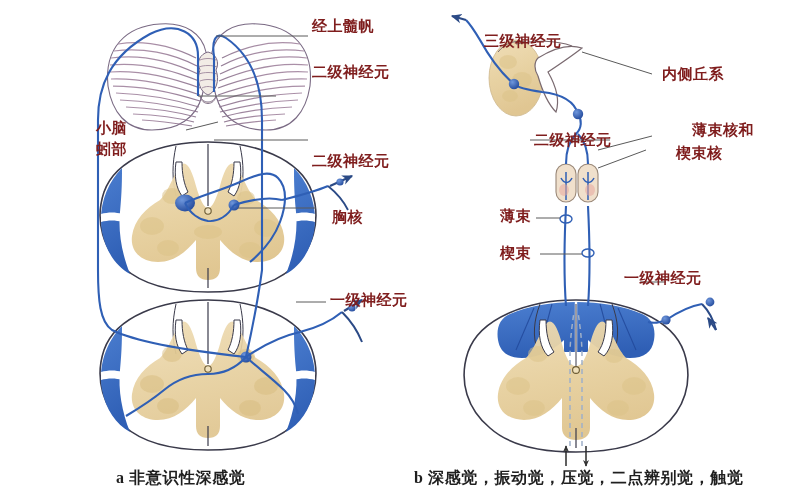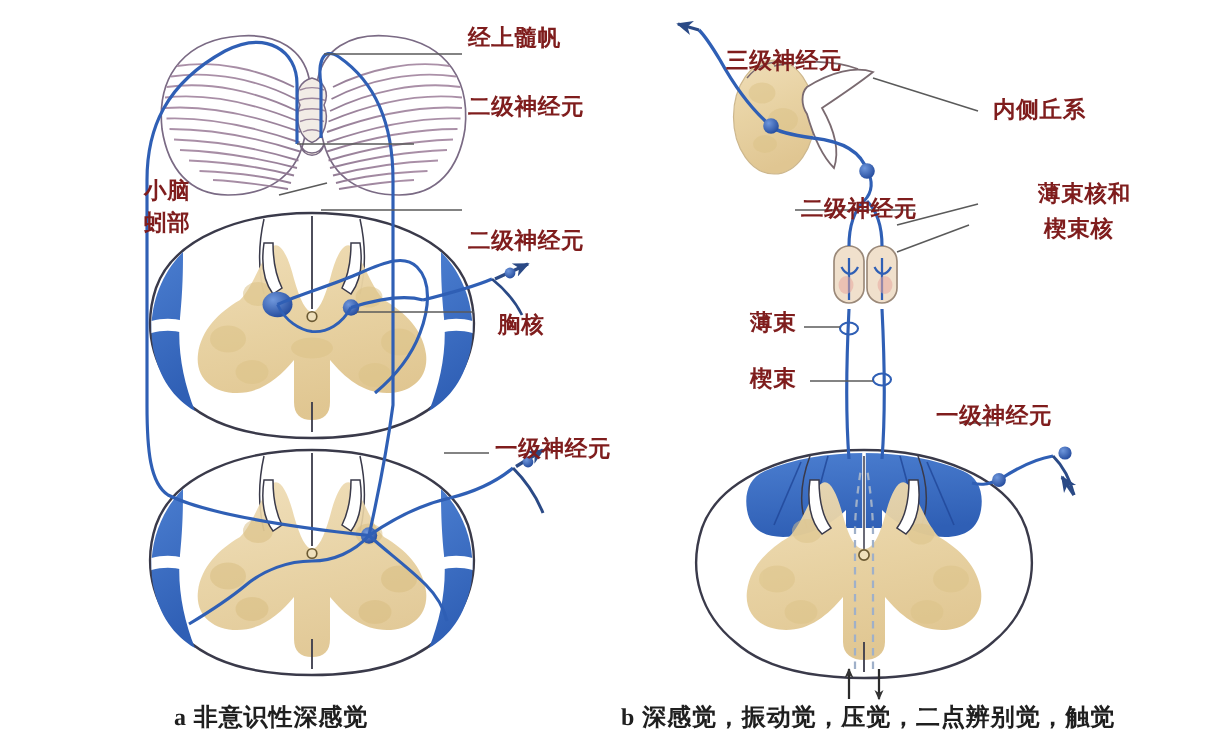--- a/index.html
+++ b/index.html
@@ -444,21 +444,21 @@
 
   <div class="lbl" style="left:332px;top:207px;">胸核</div>
 
   <div class="lbl" style="left:330px;top:290px;">一级神经元</div>
 
   <div class="lbl" style="left:484px;top:16px;margin-top:15px;">三级神经元</div>
 
   <div class="lbl" style="left:662px;top:64px;">内侧丘系</div>
 
   <div class="lbl" style="left:662px;top:120px;margin-left:30px;">薄束核和</div>
-  <div class="lbl" style="left:676px;top:143px;margin-left:20px;">楔束核</div>
+  <div class="lbl" style="left:676px;top:143px;">楔束核</div>
 
   <div class="lbl" style="left:534px;top:130px;">二级神经元</div>
 
   <div class="lbl" style="left:500px;top:206px;">薄束</div>
   <div class="lbl" style="left:500px;top:243px;">楔束</div>
 
   <div class="lbl" style="left:624px;top:268px;">一级神经元</div>
 
   <div class="caption" style="left:414px;top:468px;">b 深感觉，振动觉，压觉，二点辨别觉，触觉</div>
   <div class="caption" style="left:116px;top:468px;">a 非意识性深感觉</div>

